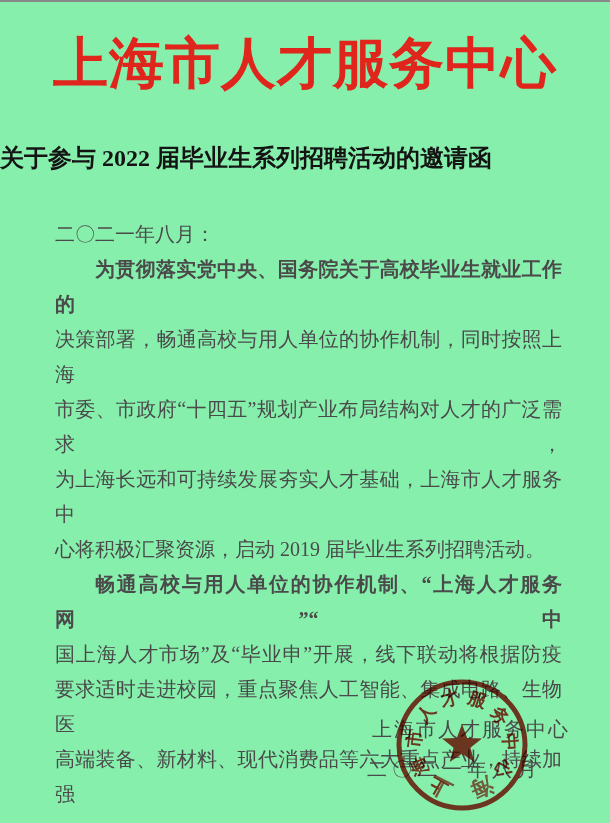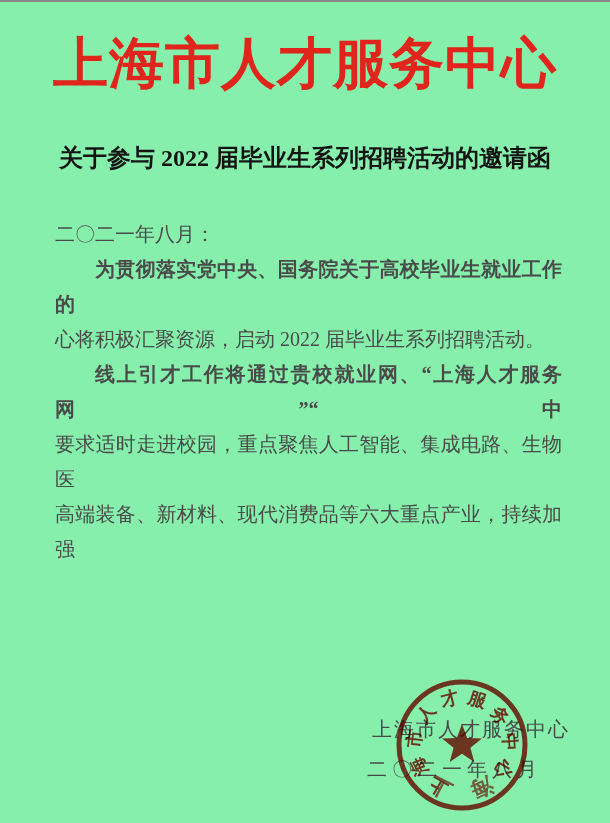--- a/index.html
+++ b/index.html
@@ -15,21 +15,21 @@
     position:absolute; top:24px; left:0; right:0;
     text-align:center;
     font-size:55px; font-weight:bold;
     letter-spacing:1px;
     color:#e0251c;
     line-height:76px;
     white-space:nowrap;
   }
   .doc-title {
     position:absolute; top:138px; left:0; right:0;
-    text-align:center;
+    text-align:left;
     font-size:24px; font-weight:bold;
     color:#141414;
     line-height:36px;
     white-space:nowrap;
   }
   .letter-body {
     position:absolute; top:215px; left:55px; right:48px;
     font-size:20px;
     line-height:35px;
     color:#4a4a4a;
@@ -65,23 +65,27 @@
 <div class="page">
 
   <div class="letterhead" style="color: rgb(224, 37, 28);">上海市人才服务中心</div>
 
   <div class="doc-title">关于参与 2022 届毕业生系列招聘活动的邀请函</div>
 
   <div class="letter-body">
     <div class="line">二〇二一年八月：</div>
 
     <div class="line j ind">为贯彻落实党中央、国务院关于高校毕业生就业工作的</div>
-    <div class="line">心将积极汇聚资源，启动 2022 届毕业生系列招聘活动。</div>
+    <div class="line j">决策部署，畅通高校与用人单位的协作机制，同时按照上海</div>
+    <div class="line j">市委、市政府“十四五”规划产业布局结构对人才的广泛需求，</div>
+    <div class="line j">为上海长远和可持续发展夯实人才基础，上海市人才服务中</div>
+    <div class="line">心将积极汇聚资源，启动 2019 届毕业生系列招聘活动。</div>
 
-    <div class="line j ind">线上引才工作将通过贵校就业网、“上海人才服务网”“中</div>
+    <div class="line j ind">畅通高校与用人单位的协作机制、“上海人才服务网”“中</div>
+    <div class="line j">国上海人才市场”及“毕业申”开展，线下联动将根据防疫</div>
     <div class="line j">要求适时走进校园，重点聚焦人工智能、集成电路、生物医</div>
     <div class="line j">高端装备、新材料、现代消费品等六大重点产业，持续加强</div>
 
   </div>
 
   <div class="signature">上海市人才服务中心</div>
 
   <div class="sig-date">二〇二一年八月</div>
 
   <div class="stamp">

